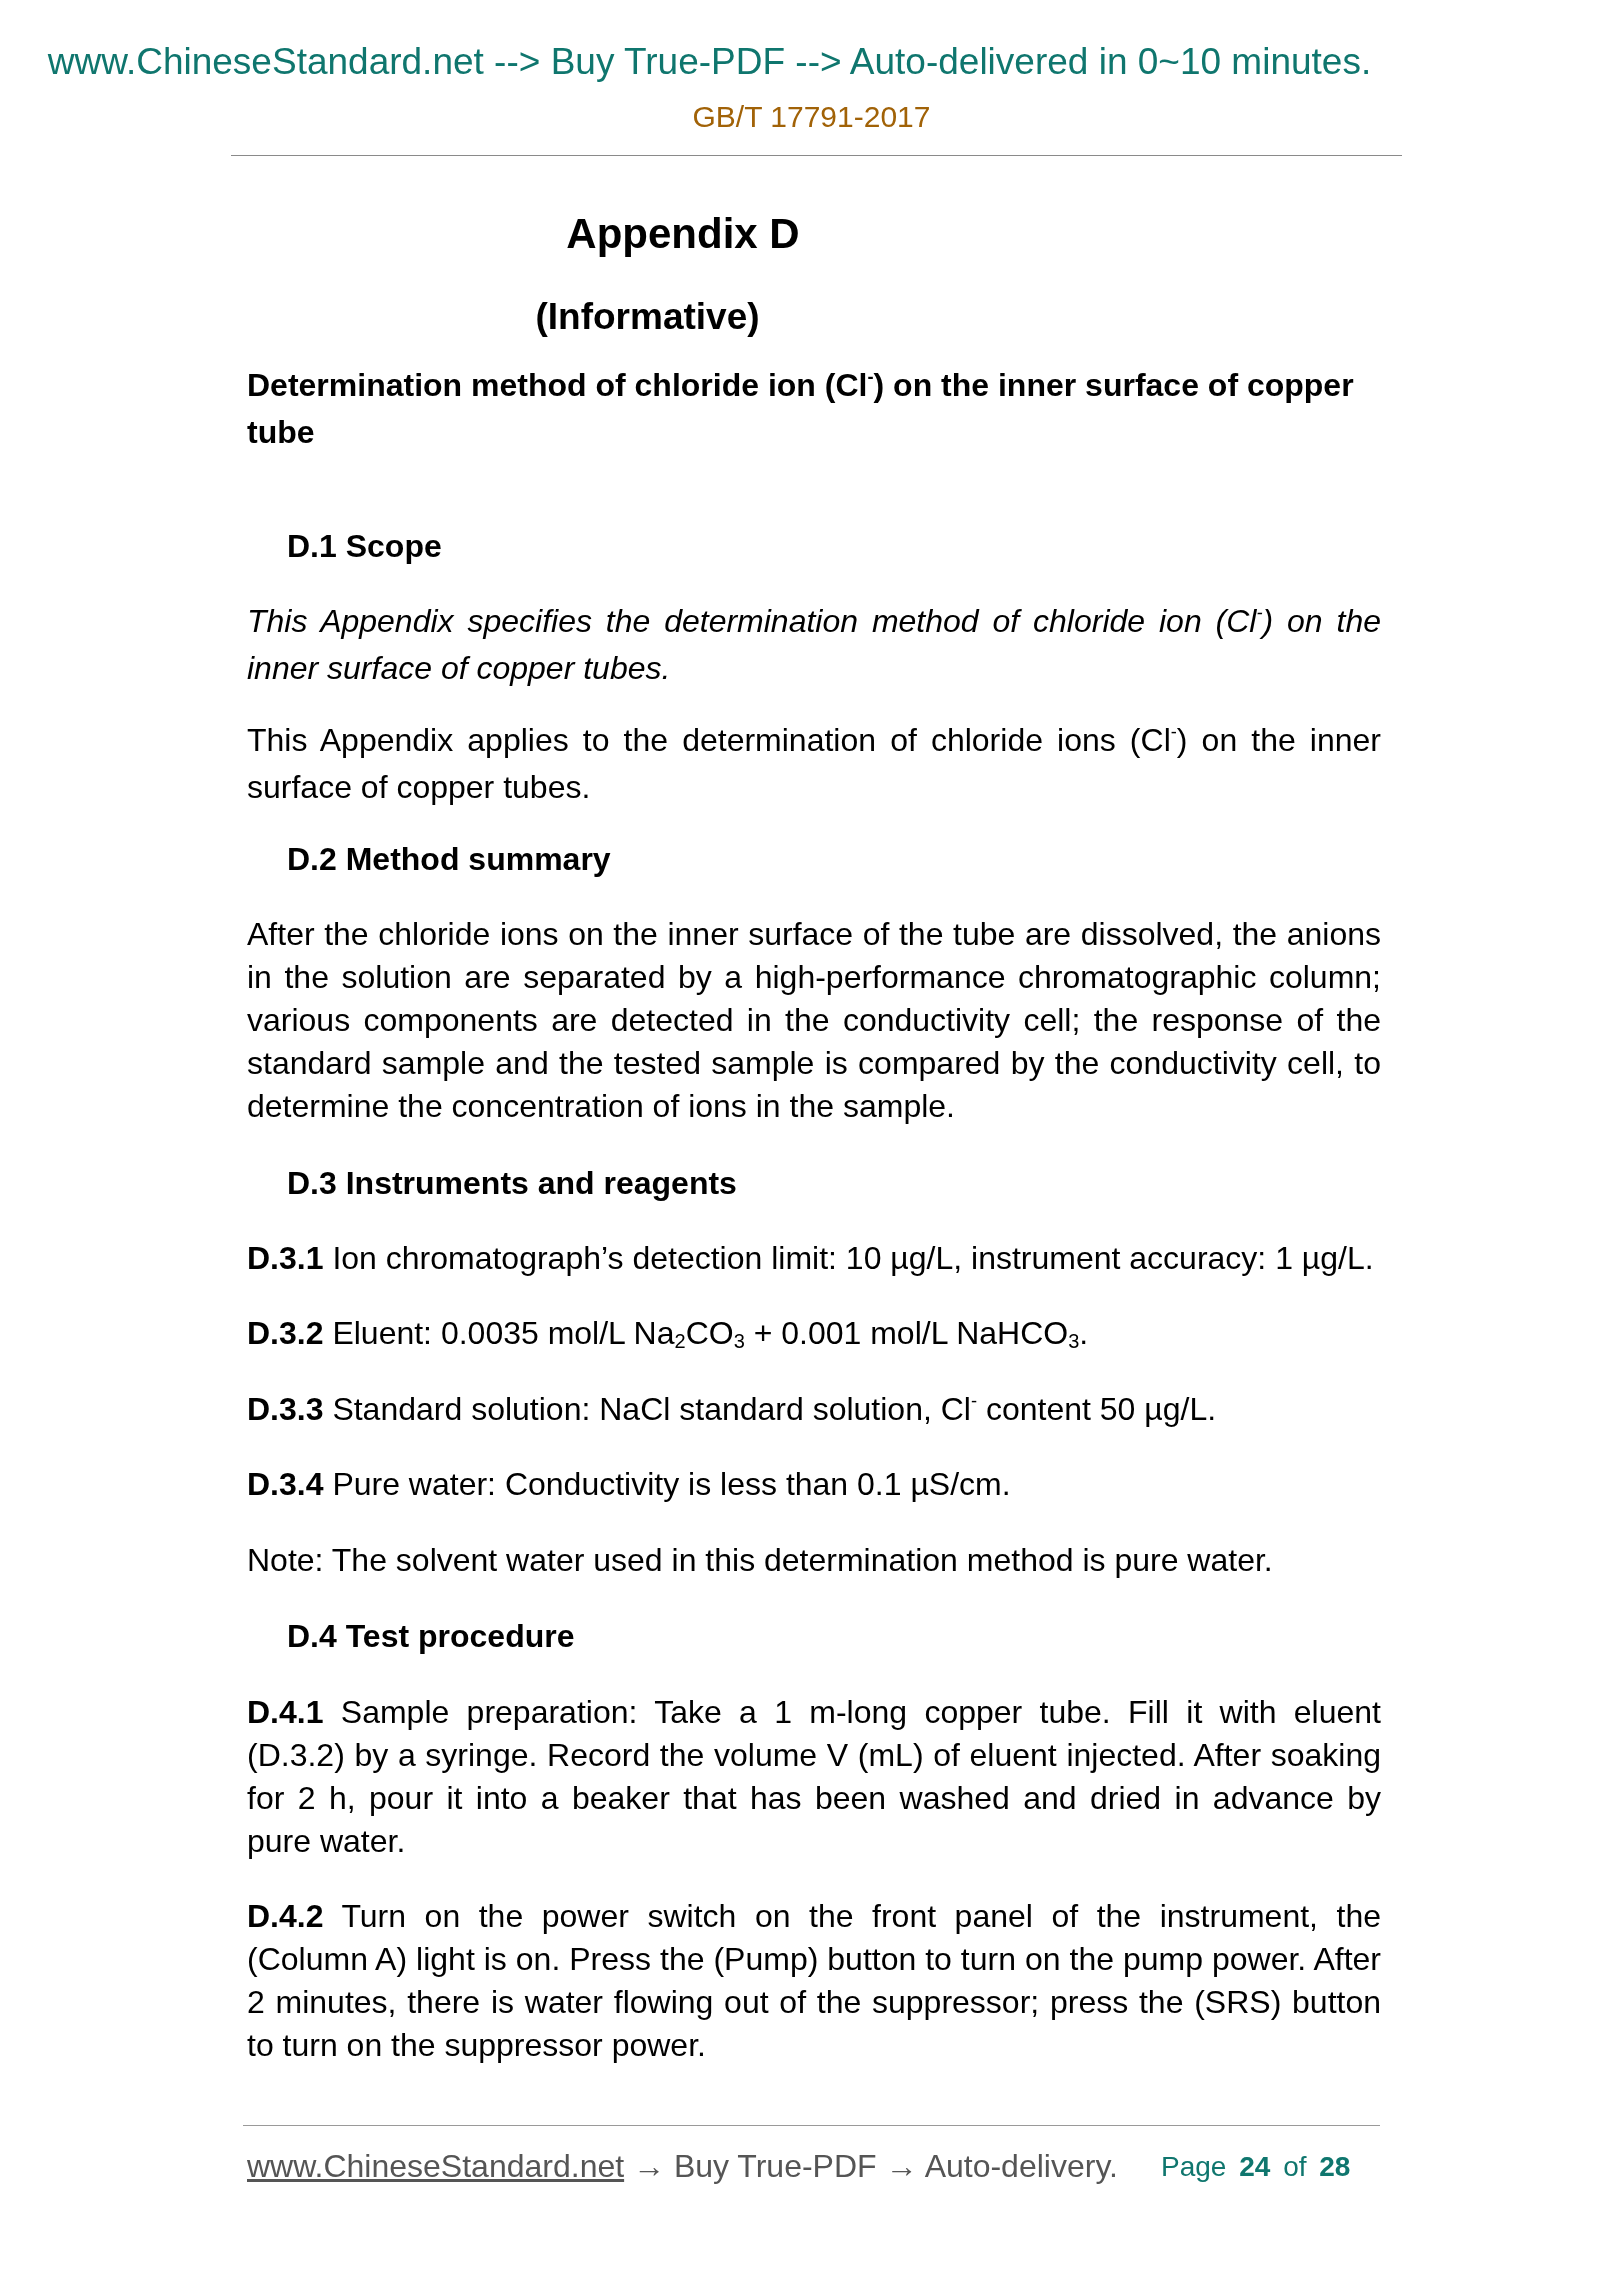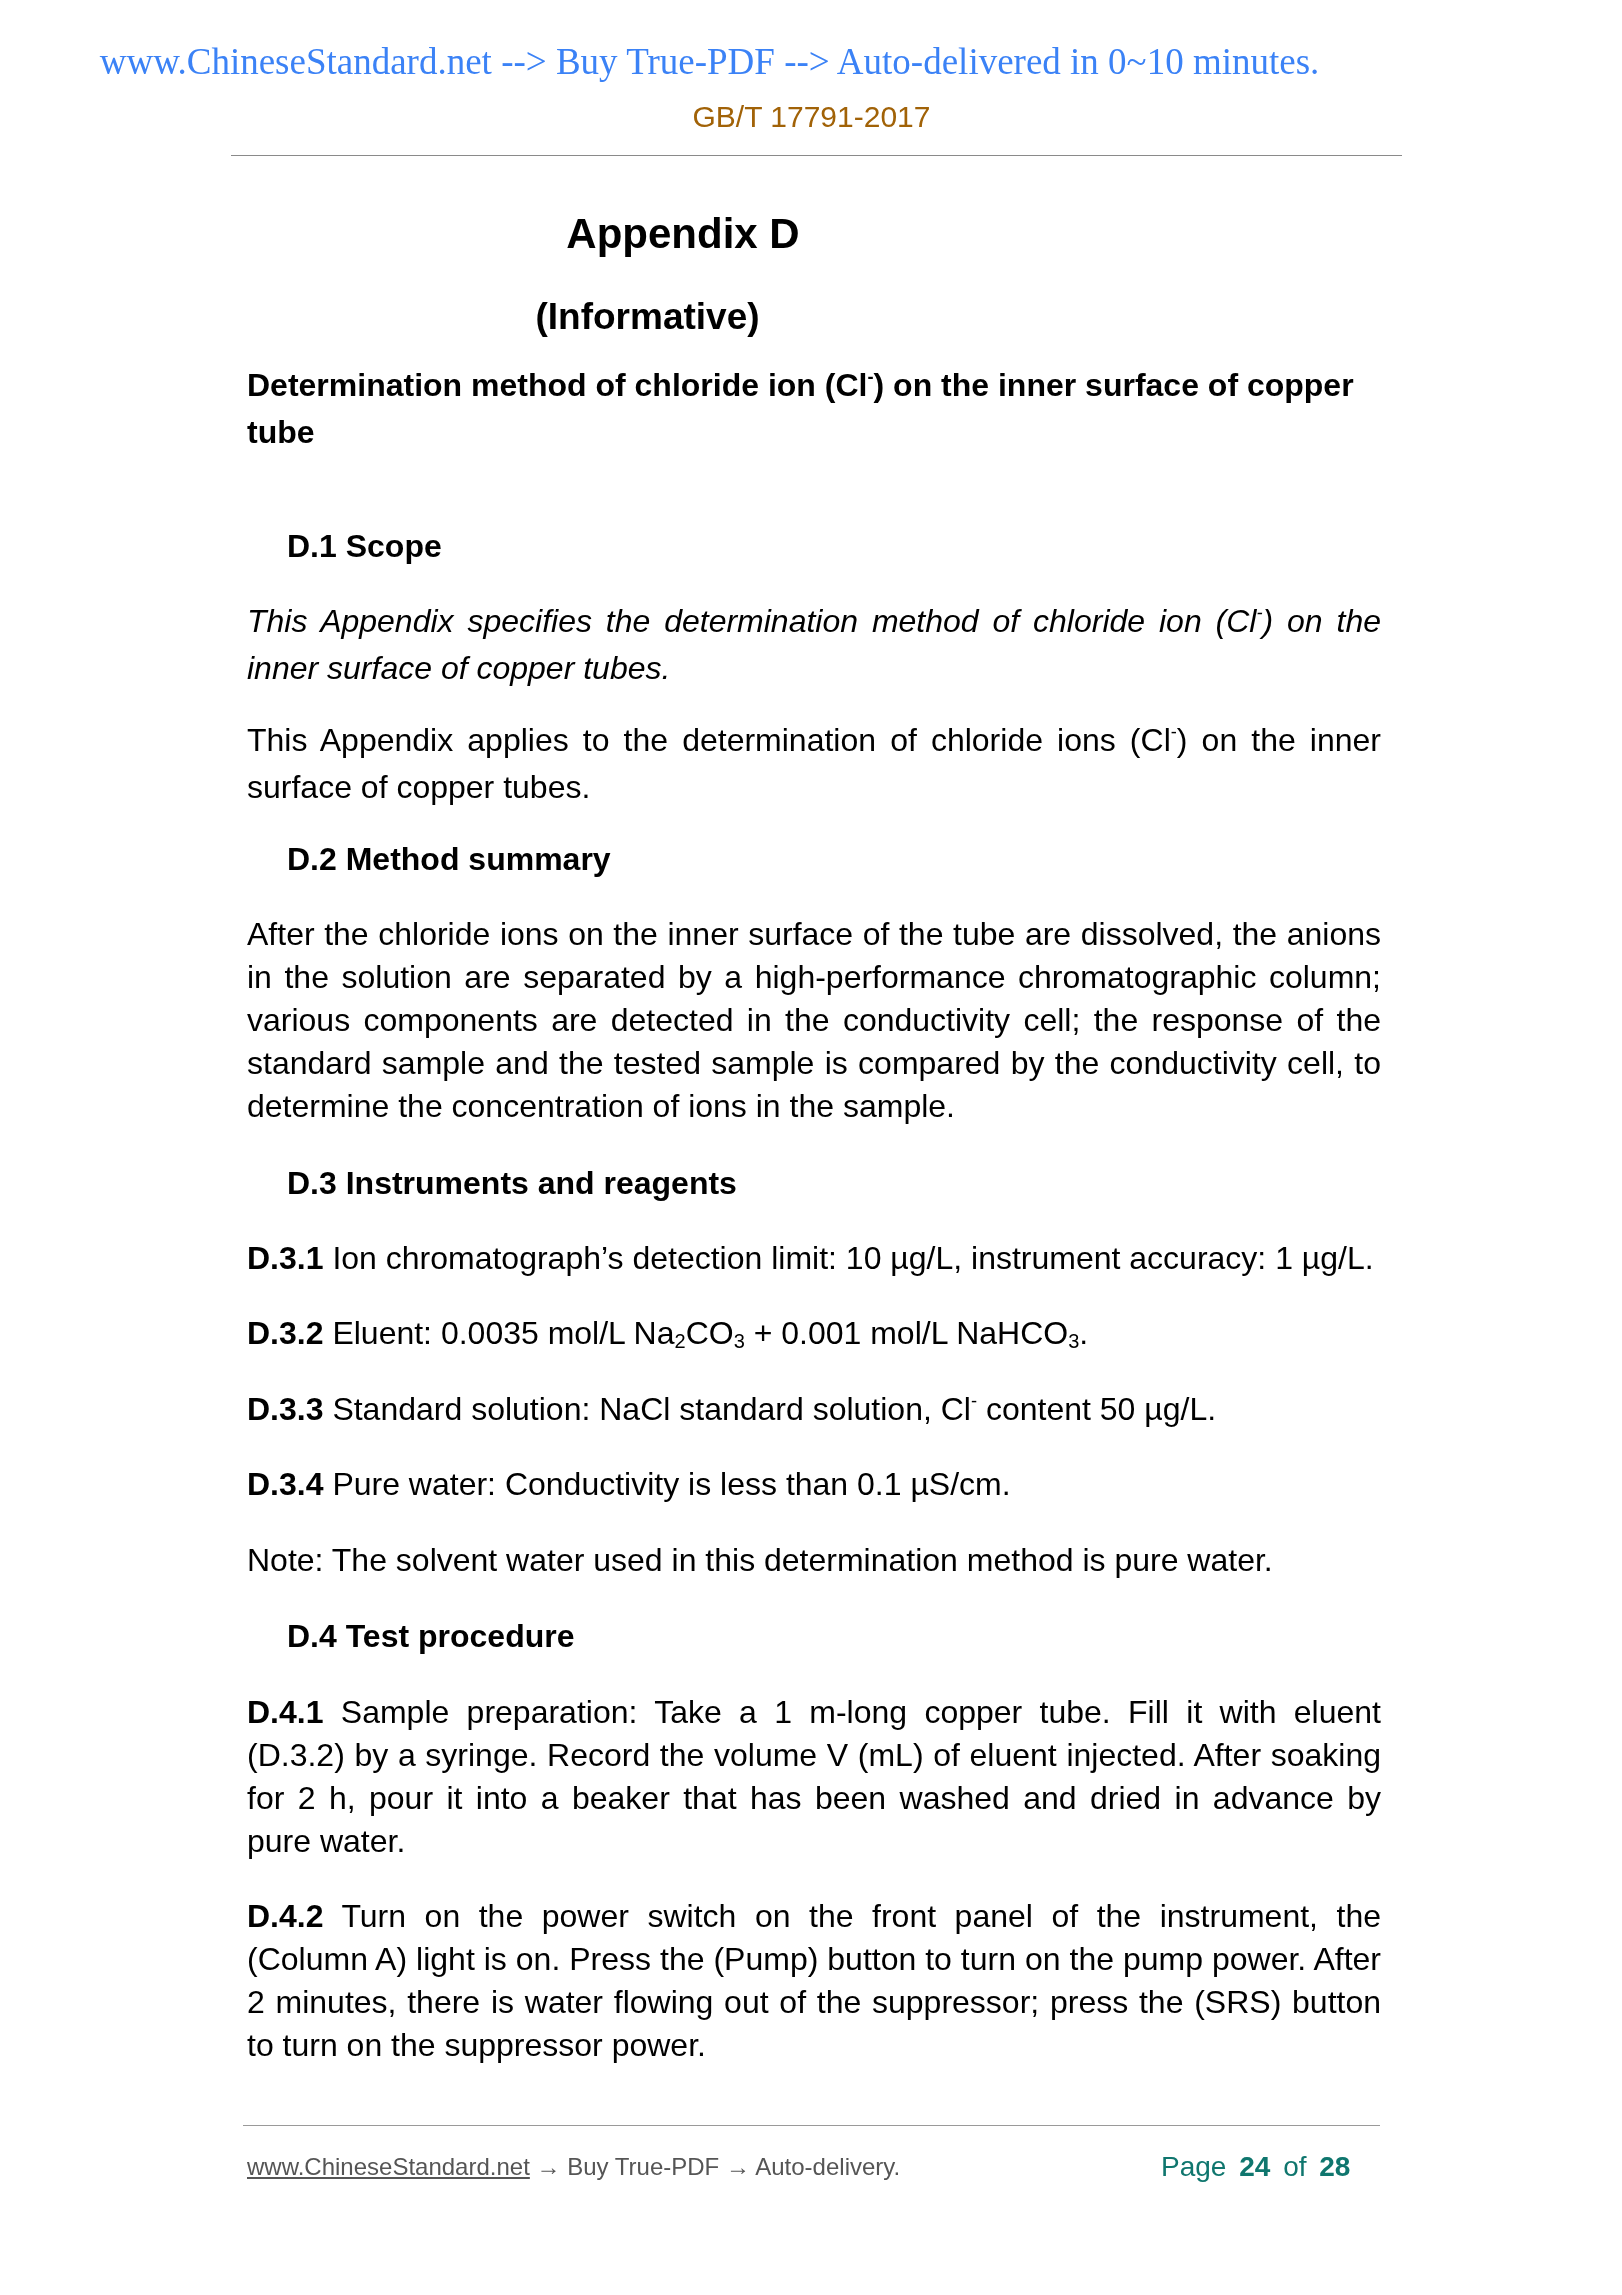--- a/index.html
+++ b/index.html
@@ -1,32 +1,32 @@
 <!DOCTYPE html>
 <html style="font-size:13.3px"><head>
 <meta charset="utf-8">
 <style>
   html, body { margin: 0; padding: 0; background: #ffffff; }
   body { width: 1623px; height: 2295px; position: relative; overflow: hidden;
          font-family: "Liberation Sans", sans-serif; color: #000; }
   .abs { position: absolute; }
-  .hdr-top { left: 0; width: 1419px; top: 38px; text-align: center; font-size: 37px; color: #3b82f6; line-height: 47px; white-space: nowrap; font-family: Liberation Serif, serif; }
+  .hdr-top { left: 0; width: 1419px; top: 38px; text-align: center; font-size: 37px; color: #0f766e; line-height: 47px; white-space: nowrap; }
   .hdr-std { left: 0; width: 1623px; top: 98px; text-align: center; font-size: 30px; color: #a16207; line-height: 37px; }
   .hdr-rule { left: 231px; width: 1171px; top: 155px; height: 0; border-top: 1.7px solid #8a8a8a; }
   .title { left: 0; width: 1366px; top: 208px; text-align: center; font-size: 42px; font-weight: bold; line-height: 52px; }
   .subtitle1 { left: 0; width: 1295px; top: 294px; text-align: center; font-size: 37px; font-weight: bold; line-height: 45px; }
   .subtitle2 { left: 247px; width: 1136px; top: 364px; text-align: left; font-size: 32px; font-weight: bold; line-height: 43px; }
   .content { left: 247px; width: 1134px; font-size: 32px; line-height: 43px; }
   .h { font-weight: bold; margin-left: 40px; }
   .p { text-align: justify; text-align-last: left; }
   .sup { font-size: 18.3px; position: relative; top: -13.3px; }
   .sub { font-size: 20px; position: relative; top: 4.2px; }
   b { font-weight: bold; }
   .ftr-rule { left: 243px; width: 1137px; top: 2125px; height: 0; border-top: 1.7px solid #9a9a9a; }
-  .ftr-left { left: 247px; top: 2150px; font-size: 24px; color: #555; line-height: 33px; white-space: nowrap; }
+  .ftr-left { left: 247px; top: 2150px; font-size: 32px; color: #555; line-height: 33px; white-space: nowrap; }
   .ftr-link { color: #555; text-decoration: underline; }
   .ftr-right { left: 1161px; top: 2150px; font-size: 28px; color: #0f766e; line-height: 33px; white-space: nowrap; word-spacing: 5px; }
 </style>
 </head>
 <body>
 
 <div class="abs hdr-top">www.ChineseStandard.net --&gt; Buy True-PDF --&gt; Auto-delivered in 0~10 minutes.</div>
 <div class="abs hdr-std">GB/T 17791-2017</div>
 <div class="abs hdr-rule"></div>
 

